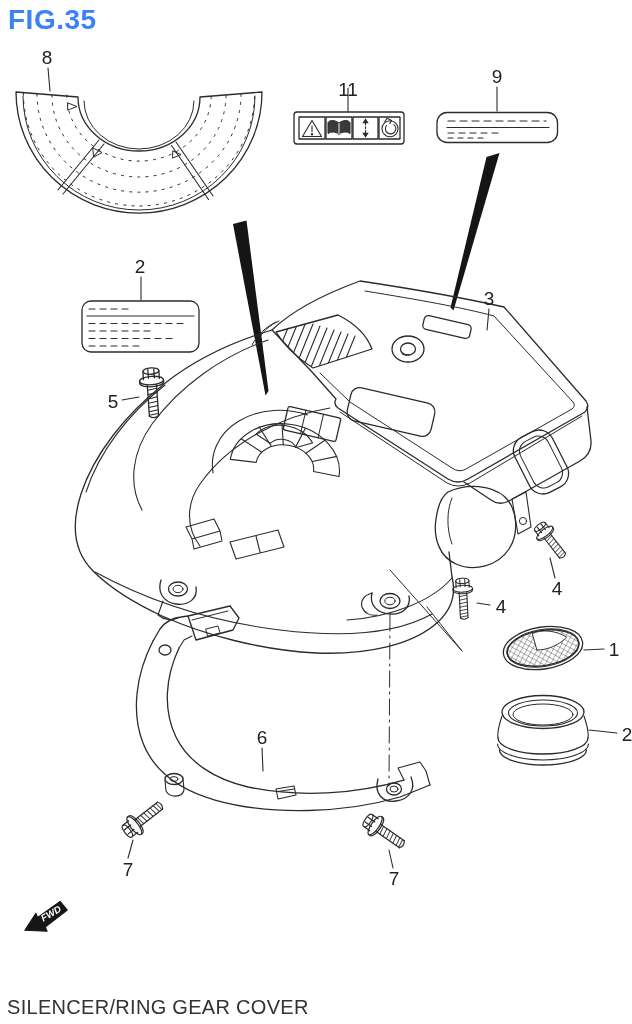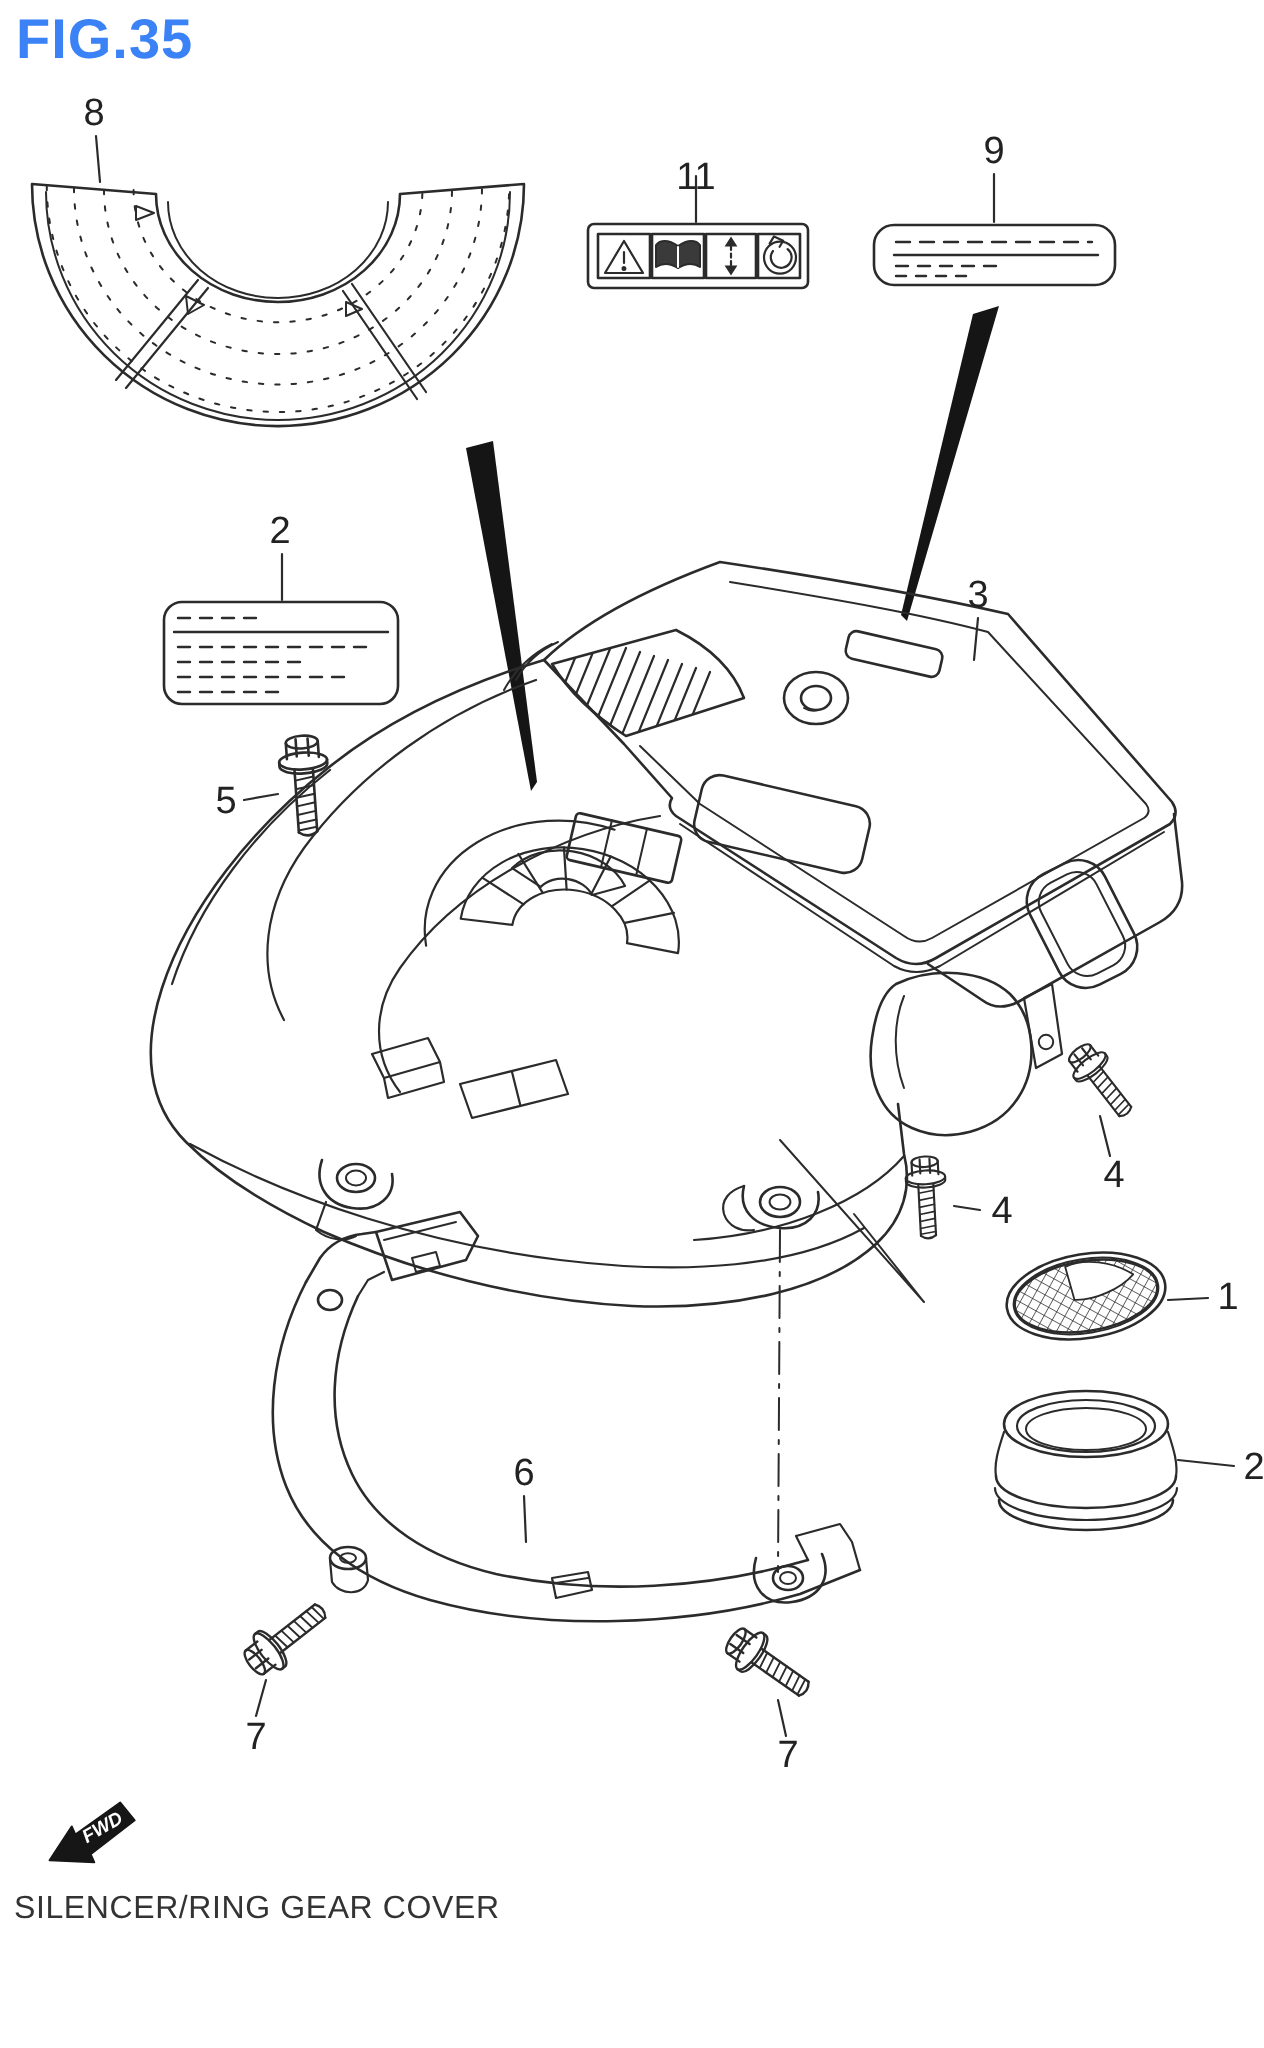--- a/index.html
+++ b/index.html
@@ -11,21 +11,21 @@
   .fig-title{
     position:absolute;left:8px;top:4px;font-size:28px;font-weight:bold;
     letter-spacing:.5px;color:#3b82f6;
   }
   .callout{
     position:absolute;transform:translate(-50%,-50%);
     font-size:19px;color:#222;line-height:1;user-select:none;
   }
   .footer{position:absolute;left:7px;color:#333;}
   .footer-code{top:974px;font-size:17px;letter-spacing:.5px;}
-  .footer-name{top:946px;font-size:16px;letter-spacing:.3px;}
+  .footer-name{top:996px;font-size:20px;letter-spacing:.3px;}
 </style>
 </head>
 <body>
 
 <div class="stage">
 
   <div class="fig-title">FIG.35</div>
 
   <svg width="632" height="1024" viewBox="0 0 632 1024">
     <defs>

